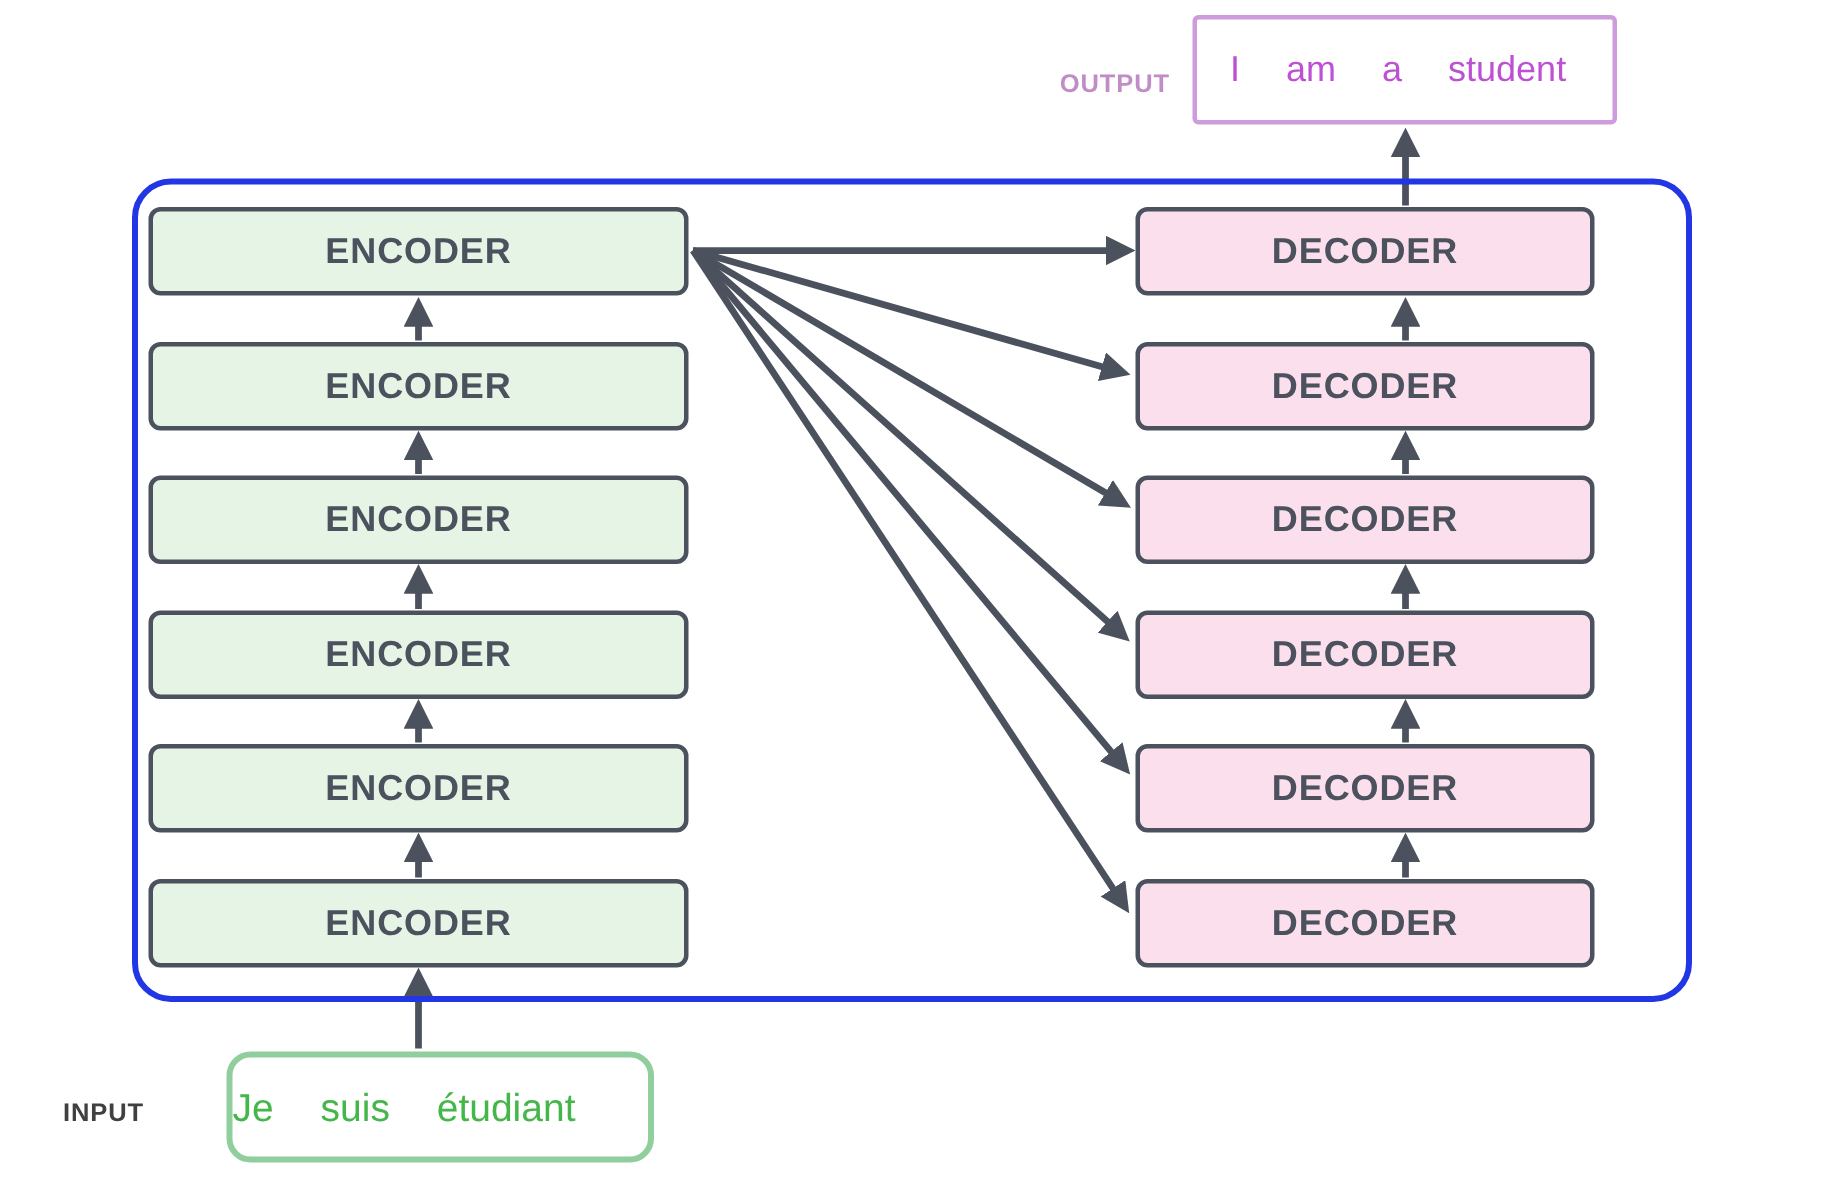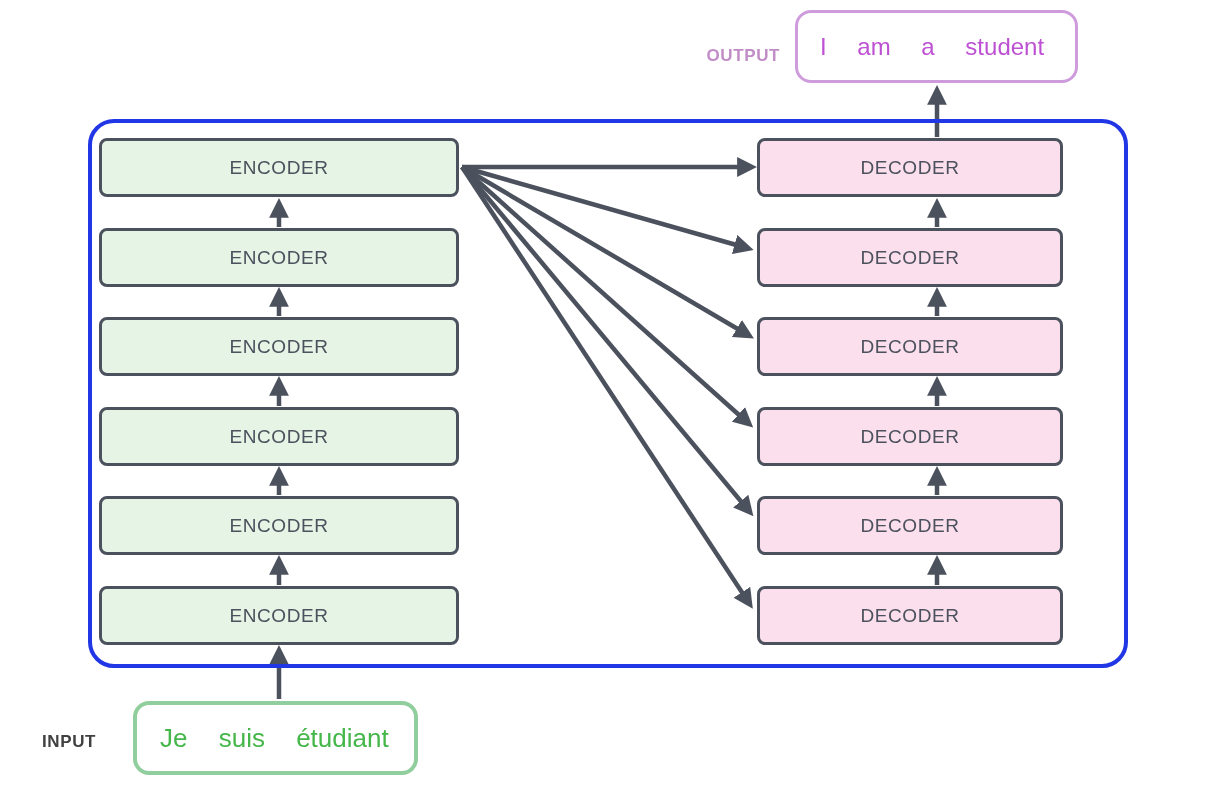--- a/index.html
+++ b/index.html
@@ -10,40 +10,40 @@
   .arrows { position:absolute; left:0; top:0; width:1218px; height:793px; pointer-events:none; }
   .frame {
     position:absolute; left:88px; top:119px; width:1040px; height:549px;
     border:4px solid #2136e4; border-radius:26px; box-sizing:border-box;
     background:transparent;
   }
   .block {
     position:absolute; height:59px; box-sizing:border-box;
     border:3.5px solid #4b515d; border-radius:8px;
     display:flex; align-items:center; justify-content:center;
-    font-size:19px; font-weight:normal; letter-spacing:0.6px; color:#4b515d;
+    font-size:24px; font-weight:bold; letter-spacing:0.6px; color:#4b515d;
   }
   .encoder { left:99px;  width:360px; background:#e6f4e5; }
   .decoder { left:757px; width:306px; background:#fcdfed; }
   .r1 { top:138px; } .r2 { top:228px; } .r3 { top:317px; }
   .r4 { top:407px; } .r5 { top:496px; } .r6 { top:586px; }
 
   .io-box {
     position:absolute; box-sizing:border-box; display:flex; align-items:center;
     background:#ffffff;
   }
   .output-box {
     left:795px; top:10px; width:283px; height:73px;
-    border:3.5px solid #ce9bdc; border-radius:16px;
+    border:3.5px solid #ce9bdc; border-radius:4px;
     color:#bd50d3; font-size:24px; padding-left:22px; word-spacing:24px;
   }
   .input-box {
-    left:133px; top:701px; width:285px; height:74px;
+    left:151px; top:701px; width:285px; height:74px;
     border:4px solid #91ce9d; border-radius:16px;
-    color:#45b649; font-size:26px; padding-left:23px; word-spacing:24px;
+    color:#45b649; font-size:26px; word-spacing:24px;
   }
   .io-label {
     position:absolute; font-size:17px; font-weight:bold; letter-spacing:0.6px;
   }
   .output-label { left:640px; top:46px; width:140px; text-align:right; color:#c18dc7; }
   .input-label  { left:42px;  top:732px; width:70px;  text-align:left;  color:#404040; }
 </style>
 </head>
 <body>
 

